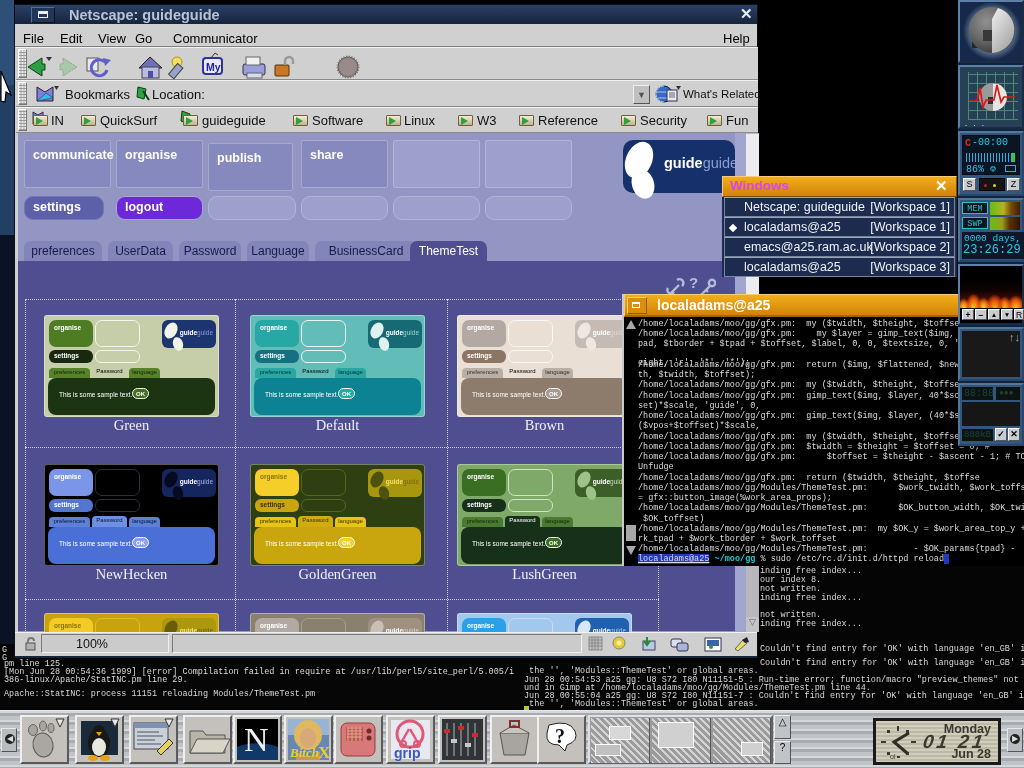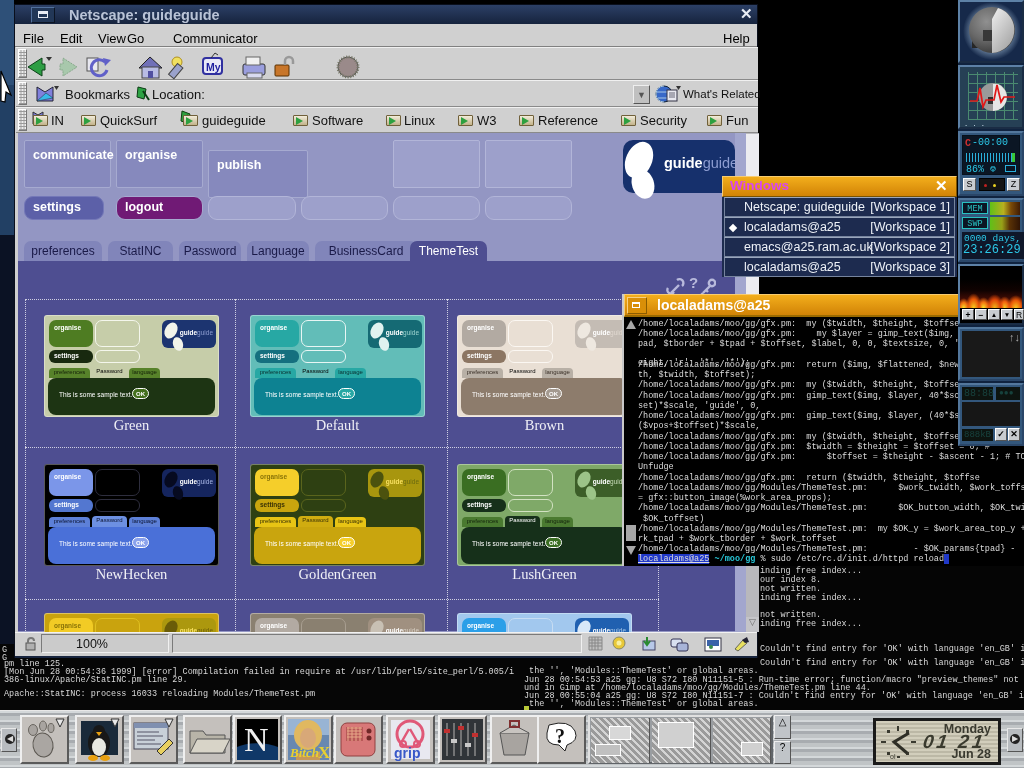--- a/index.html
+++ b/index.html
@@ -12,21 +12,21 @@
 .mitem{color:#000;font-size:13px}
 .bf{top:8px;width:15px;height:11px;background:linear-gradient(#f2ecda,#c2b28a);border:1px solid #70603a;border-radius:1px}
 .bf i{position:absolute;left:2px;top:1px;width:0;height:0;border-top:4px solid transparent;border-bottom:4px solid transparent;border-left:7px solid #2da040}
 .bl{top:6px}
 .ll{left:4px;white-space:pre}
 .lr{left:240px;white-space:pre}
 .tbrow{left:1px;width:742px;background:#d0d0d0;border-bottom:1px solid #8a8a8a;border-top:1px solid #f0f0f0}
 
 #page{left:3px;top:128px;width:731px;height:499px;background:#9396c3;overflow:hidden}
 .pbtn{height:48px;border-radius:2px;background:#8689bd;border:1px solid #a6aad0;color:#fff;font-weight:bold;font-size:12.5px;padding:7px 0 0 8px}
-.pbtn2{height:24px;border-radius:9px;background:#701a75;border:1px solid #a6aad0;color:#fff;font-weight:bold;font-size:12.5px;padding:3px 0 0 8px}
+.pbtn2{height:24px;border-radius:9px;background:#6d28d9;border:1px solid #a6aad0;color:#fff;font-weight:bold;font-size:12.5px;padding:3px 0 0 8px}
 .pempty{background:#9da0cb;border:1px solid #b2b5d8}
 .tab{height:20px;border-radius:7px 7px 0 0;background:#8185ba;color:#1a1a48;font-size:12px;text-align:center;padding-top:3px}
 
 .card{position:absolute;width:175px;height:102px;border-radius:3px;background:var(--bg);border:1px solid rgba(255,255,255,.35)}
 .card div{position:absolute}
 .co{left:4px;top:4px;width:44px;height:27px;border-radius:7px;font-size:6.5px;font-weight:bold;padding:4px 0 0 5px;background:var(--b1);color:var(--b1t)}
 .ce{border:1px solid var(--eb);border-radius:7px;background:var(--bg)}
 .e1{left:50px;top:4px;width:45px;height:27px}
 .cs{left:4px;top:34px;width:44px;height:13px;border-radius:6px;font-size:6.5px;font-weight:bold;padding:2px 0 0 5px;background:var(--set);color:var(--sett)}
 .e2{left:50px;top:34px;width:45px;height:13px;border-radius:6px}
@@ -67,21 +67,21 @@
 <svg class="a" style="left:0;top:70px" width="13" height="34">
     <path d="M1,1 L11,25 L6,22 L5,32 L1,31 Z" fill="#fff" stroke="#000" stroke-width="1.2"></path>
   </svg>
 
 <div id="logL" class="a mono" style="left:0;top:644px;width:520px;height:68px;background:#060606;color:#d8d8d8;font-size:8.5px">
   <div class="a" style="left:2px;top:1px">G</div>
   <div class="a" style="left:2px;top:9px">G</div>
   <div class="a ll" style="top:15px">pm line 125.</div>
   <div class="a ll" style="top:23px">[Mon Jun 28 00:54:36 1999] [error] Compilation failed in require at /usr/lib/perl5/site_perl/5.005/i</div>
   <div class="a ll" style="top:31px">386-linux/Apache/StatINC.pm line 29.</div>
-  <div class="a ll" style="top:45px">Apache::StatINC: process 16033 reloading Modules/ThemeTest.pm</div>
+  <div class="a ll" style="top:45px">Apache::StatINC: process 11151 reloading Modules/ThemeTest.pm</div>
 </div>
 <div id="logR" class="a mono" style="left:520px;top:560px;width:504px;height:152px;background:#050505;color:#d8d8d8;font-size:8.5px">
   <div class="a lr" style="top:6px">inding free index...</div>
   <div class="a lr" style="top:15px">our index 8.</div>
   <div class="a lr" style="top:24px">not written.</div>
   <div class="a lr" style="top:33px">inding free index...</div>
   <div class="a lr" style="top:50px">not written.</div>
   <div class="a lr" style="top:59px">inding free index...</div>
   <div class="a lr" style="top:84px">Couldn't find entry for 'OK' with language 'en_GB' in</div>
   <div class="a lr" style="top:98px">Couldn't find entry for 'OK' with language 'en_GB' in</div>
@@ -98,21 +98,21 @@
   <div class="a" style="left:0;top:0;width:742px;height:19px;background:linear-gradient(#2c4066,#16233d)"></div>
   <div class="a" style="left:16px;top:2px;width:24px;height:16px;background:#223757;border:1px solid;border-color:#52709c #0c1524 #0c1524 #52709c"></div>
   <div class="a" style="left:23px;top:6px;width:10px;height:7px;border:1px solid #e8edf5;border-top-width:3px"></div>
   <div class="a" style="left:54px;top:2px;color:#b9c3d6;font-weight:bold;font-size:14.5px">Netscape: guideguide</div>
   <div class="a" style="left:725px;top:0px;color:#e8edf5;font-size:15px;font-weight:bold">✕</div>
 
   <div class="a" style="left:0;top:19px;width:742px;height:23px;background:#d0d0d0;border-bottom:1px solid #808080"></div>
   <div class="a mitem" style="left:8px;top:26px">File</div>
   <div class="a mitem" style="left:45px;top:26px">Edit</div>
   <div class="a mitem" style="left:83px;top:26px">View</div>
-  <div class="a mitem" style="left:112px;top:26px">Go</div>
+  <div class="a mitem" style="left:120px;top:26px">Go</div>
   <div class="a mitem" style="left:158px;top:26px">Communicator</div>
   <div class="a mitem" style="left:708px;top:26px">Help</div>
 
   <div class="a tbrow" style="top:42px;height:33px"></div>
   <div class="a grip" style="left:3px;top:44px;height:29px"></div>
   <div id="icons" class="a" style="left:-4px;top:45px">
     <svg width="360" height="33">
       <path d="M31,8 L17,17 L31,26 L31,20 L34,20 L34,14 L31,14 Z" fill="#2d9e44" stroke="#0c4018"></path>
       <path d="M35,7 l6,0 l-3,4 z" fill="#333"></path>
       <path d="M52,8 L66,17 L52,26 L52,20 L49,20 L49,14 L52,14 Z" fill="#a8c8ac" stroke="#88a88c" stroke-dasharray="2,1"></path>
@@ -207,38 +207,39 @@
     <div class="a bf" style="left:692px">
         <i></i>
       </div>
       <div class="a bl" style="left:711px">Fun</div>
   </div>
 
   <div id="page" class="a">
 
     <div class="a pbtn" style="left:6px;top:7px;width:87px">communicate</div>
     <div class="a pbtn" style="left:98px;top:7px;width:87px">organise</div>
-    <div class="a pbtn" style="left:190px;top:17px;width:100px">publish</div>
+    <div class="a pbtn" style="left:190px;top:10px;width:85px">publish</div>
+    <div class="a pbtn" style="left:283px;top:7px;width:87px">share</div>
     <div class="a pbtn pempty" style="left:375px;top:7px;width:87px"></div>
     <div class="a pbtn pempty" style="left:467px;top:7px;width:87px"></div>
 
     <div class="a" style="left:605px;top:7px;width:112px;height:53px;background:#16306c;border-radius:10px"></div>
     <div class="a" style="left:608px;top:8px;width:26px;height:38px;background:#fff;border-radius:50%;transform:rotate(24deg)"></div>
     <div class="a" style="left:614px;top:36px;width:22px;height:30px;background:#fff;border-radius:50%;transform:rotate(-18deg)"></div>
     <div class="a" style="left:646px;top:22px;font-size:14.5px;color:#fff"><b>guide</b><span style="color:#8c9cd0">guide</span></div>
 
     <div class="a pbtn2" style="left:6px;top:63px;width:80px;background:#5c60a8;border-color:#7478b8">settings</div>
     <div class="a pbtn2" style="left:98px;top:63px;width:87px">logout</div>
     <div class="a pbtn2 pempty" style="left:190px;top:63px;width:88px"></div>
     <div class="a pbtn2 pempty" style="left:283px;top:63px;width:87px"></div>
     <div class="a pbtn2 pempty" style="left:375px;top:63px;width:87px"></div>
     <div class="a pbtn2 pempty" style="left:467px;top:63px;width:87px"></div>
 
     <div class="a tab" style="left:6px;top:108px;width:78px">preferences</div>
-    <div class="a tab" style="left:90px;top:108px;width:65px">StatINC</div>
+    <div class="a tab" style="left:90px;top:108px;width:65px">UserData</div>
     <div class="a tab" style="left:161px;top:108px;width:62px">Password</div>
     <div class="a tab" style="left:229px;top:108px;width:62px">Language</div>
     <div class="a tab" style="left:297px;top:108px;width:102px">BusinessCard</div>
     <div class="a tab" style="left:392px;top:108px;width:77px;background:#4e4e91;color:#fff">ThemeTest</div>
 
     <div class="a" style="left:0;top:128px;width:731px;height:370px;background:#4e4e91"></div>
 
     <svg class="a" style="left:648px;top:144px" width="50" height="20" fill="none" stroke="#b8badc" stroke-width="2.4">
       <path d="M5,16 L13,8"></path>
         <path d="M2,11 a3.5,3.5 0 1 0 6,4"></path>

